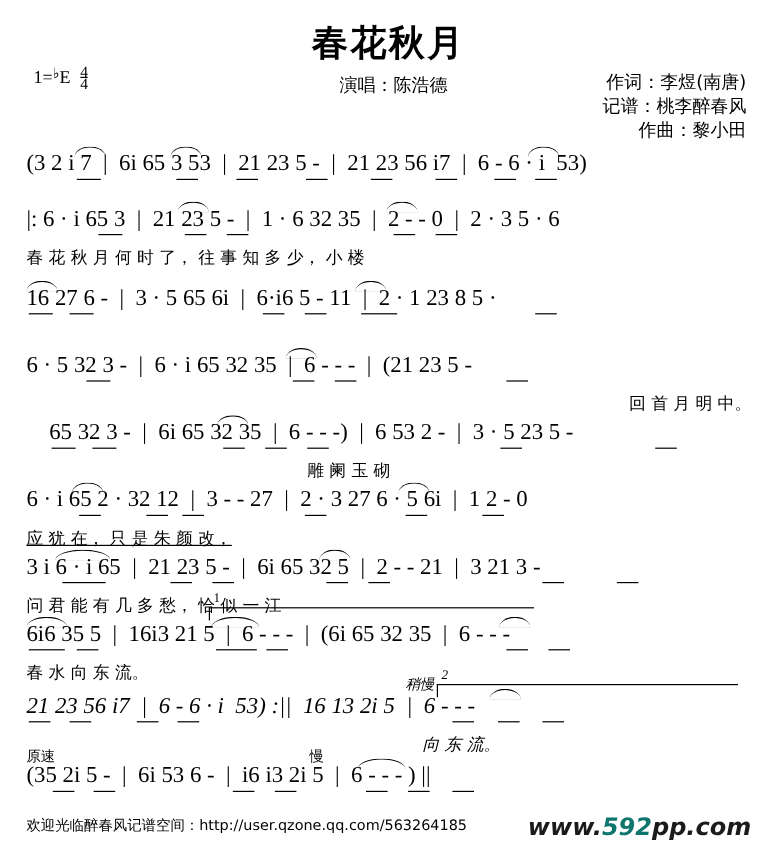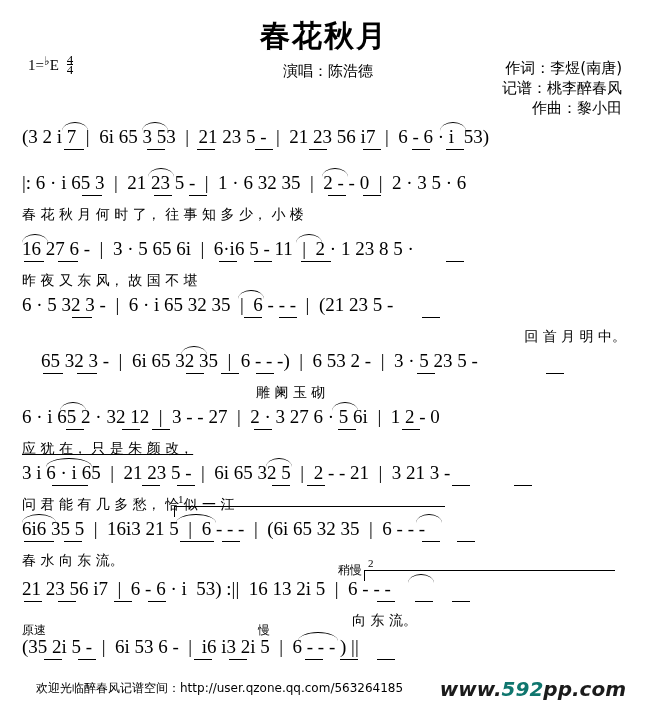--- a/index.html
+++ b/index.html
@@ -130,21 +130,21 @@
     font-family: "Liberation Serif", serif;
   }
   .tempo-mark {
     position: absolute;
     font-size: 12px;
     font-family: "DejaVu Sans", sans-serif;
   }
   
   .footer-left {
     position: absolute;
-    left: 36px;
+    left: 22px;
     bottom: 12px;
     font-size: 12px;
     font-family: "DejaVu Sans", sans-serif;
     color: #000;
   }
   .footer-right {
     position: absolute;
     right: 22px;
     bottom: 8px;
     font-family: "DejaVu Sans", sans-serif;
@@ -202,21 +202,20 @@
     <div class="beam" style="left:132px; top:23px; width:18px;"></div>
     <div class="beam" style="left:167px; top:23px; width:18px;"></div>
     <div class="beam" style="left:306px; top:23px; width:18px;"></div>
     <div class="beam" style="left:341px; top:23px; width:18px;"></div>
     <div class="slur" style="left:126px; top:-4px; width:26px;"></div>
     <div class="slur" style="left:300px; top:-4px; width:26px;"></div>
   </div>
 
   <div class="row" style="top:238px;">
     <div class="notes">16 27 6 -  |  3 · 5 65 6i  |  6·i6 5 - 11  |  2 · 1 23 8 5 ·</div>
-    <div class="lyrics" style="top:4px;">昨 夜 又 东 风， 故 国 不 堪</div>
     <div class="beam" style="left:2px; top:23px; width:20px;"></div>
     <div class="beam" style="left:36px; top:23px; width:20px;"></div>
     <div class="beam" style="left:197px; top:23px; width:18px;"></div>
     <div class="beam" style="left:232px; top:23px; width:18px;"></div>
     <div class="beam" style="left:279px; top:23px; width:30px;"></div>
     <div class="beam" style="left:424px; top:23px; width:18px;"></div>
     <div class="slur" style="left:0px; top:-4px; width:26px;"></div>
     <div class="slur" style="left:274px; top:-4px; width:26px;"></div>
   </div>
 
@@ -280,21 +279,21 @@
     <div class="beam" style="left:42px; top:23px; width:18px;"></div>
     <div class="beam" style="left:158px; top:23px; width:34px;"></div>
     <div class="beam" style="left:200px; top:23px; width:18px;"></div>
     <div class="beam" style="left:400px; top:23px; width:18px;"></div>
     <div class="beam" style="left:435px; top:23px; width:18px;"></div>
     <div class="slur" style="left:0px; top:-4px; width:34px;"></div>
     <div class="slur" style="left:154px; top:-4px; width:40px;"></div>
     <div class="slur" style="left:394px; top:-4px; width:26px;"></div>
   </div>
 
-  <div class="row" style="top:578px;">
+  <div class="row" style="top:578px;font-style:italic;">
     <div class="tempo-mark" style="left:316px; top:-16px;">稍慢</div>
     <div class="ending" style="left:342px; top:-8px; width:250px;">
       <span class="num">2</span>
     </div>
     <div class="notes">21 23 56 i7  |  6 - 6 · i  53) :||  16 13 2i 5  |  6 - - -</div>
     <div class="lyrics" style="top:4px; left:330px;">向 东 流。</div>
     <div class="beam" style="left:2px; top:23px; width:18px;"></div>
     <div class="beam" style="left:36px; top:23px; width:18px;"></div>
     <div class="beam" style="left:92px; top:23px; width:18px;"></div>
     <div class="beam" style="left:126px; top:23px; width:18px;"></div>

